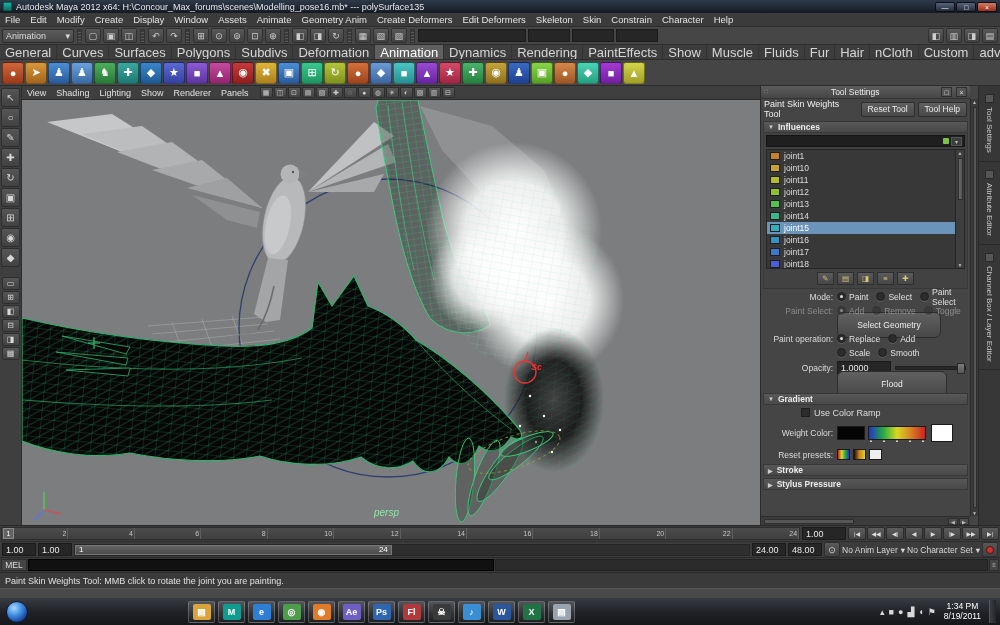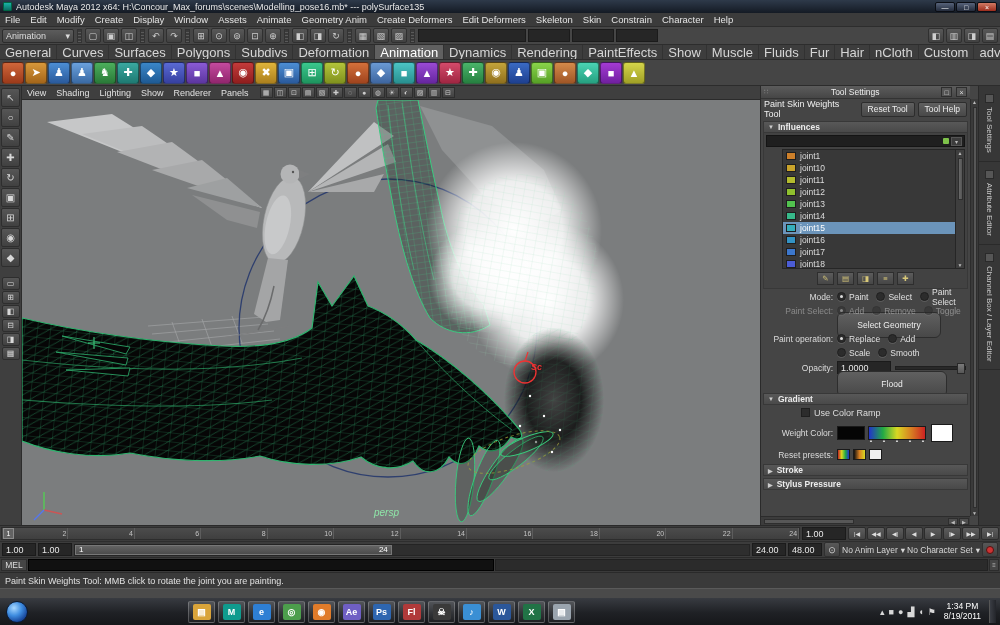--- a/index.html
+++ b/index.html
@@ -54,21 +54,21 @@
   .tp-hbtn{width:11px;height:10px;font-size:7px;line-height:9px;text-align:center;background:#565656;border:1px solid #2e2e2e;color:#ddd;}
   .tp-toolrow{height:20px;display:flex;align-items:center;padding:0 3px;gap:3px;}
   .tp-toolname{flex:1;font-size:9px;color:#f0f0f0;}
   .tpbtn{height:15px;padding:0 6px;background:linear-gradient(#606060,#484848);border:1px solid #2d2d2d;border-radius:2px;font-size:8.5px;color:#eee;display:flex;align-items:center;}
   .sechdr{height:12px;background:linear-gradient(#585858,#494949);border:1px solid #383838;margin:2px 2px 0;display:flex;align-items:center;gap:4px;padding:0 4px;font-weight:bold;color:#ececec;font-size:8.5px;}
   .secarrow{font-size:6px;color:#ccc;}
   .inf-body{margin:0 2px;border:1px solid #383838;border-top:none;padding:2px;display:flex;flex-direction:column;background:#424242;}
   .filterbar{height:12px;background:#1f1f1f;border:1px solid #141414;display:flex;align-items:center;justify-content:flex-end;gap:2px;padding:0 2px;margin-bottom:2px;}
   .filterdot{width:6px;height:6px;border-radius:1px;}
   .filterbtn{width:11px;height:9px;background:#3c3c3c;border:1px solid #555;font-size:6px;color:#bbb;text-align:center;line-height:8px;}
-  .listwrap{display:flex;margin-left:16px;}
+  .listwrap{display:flex;}
   .jointlist{flex:1;height:120px;background:#383838;border:1px solid #262626;overflow:hidden;}
   .jrow{height:12px;display:flex;align-items:center;gap:4px;padding-left:3px;color:#dcdcdc;font-size:8.5px;}
   .jrow.sel{background:#6b94ba;color:#fff;}
   .jchip{width:10px;height:8px;border:1px solid #1e1e1e;flex:none;}
   .vscroll{width:9px;background:#3e3e3e;border:1px solid #262626;border-left:none;display:flex;flex-direction:column;align-items:center;font-size:5px;color:#bbb;}
   .vthumb{width:5px;height:42px;background:linear-gradient(90deg,#6a6a6a,#545454);border:1px solid #2e2e2e;margin-top:2px;}
   .minirow{height:15px;display:flex;align-items:center;justify-content:center;gap:3px;margin-top:2px;}
   .minibtn{width:17px;height:13px;background:linear-gradient(#5c5c5c,#464646);border:1px solid #2e2e2e;font-size:7.5px;color:#d8c878;display:flex;align-items:center;justify-content:center;}
   .row{display:flex;align-items:center;height:13px;margin-top:1px;}
   .rlabel{width:76px;text-align:right;padding-right:4px;color:#dcdcdc;flex:none;font-size:8.5px;}

